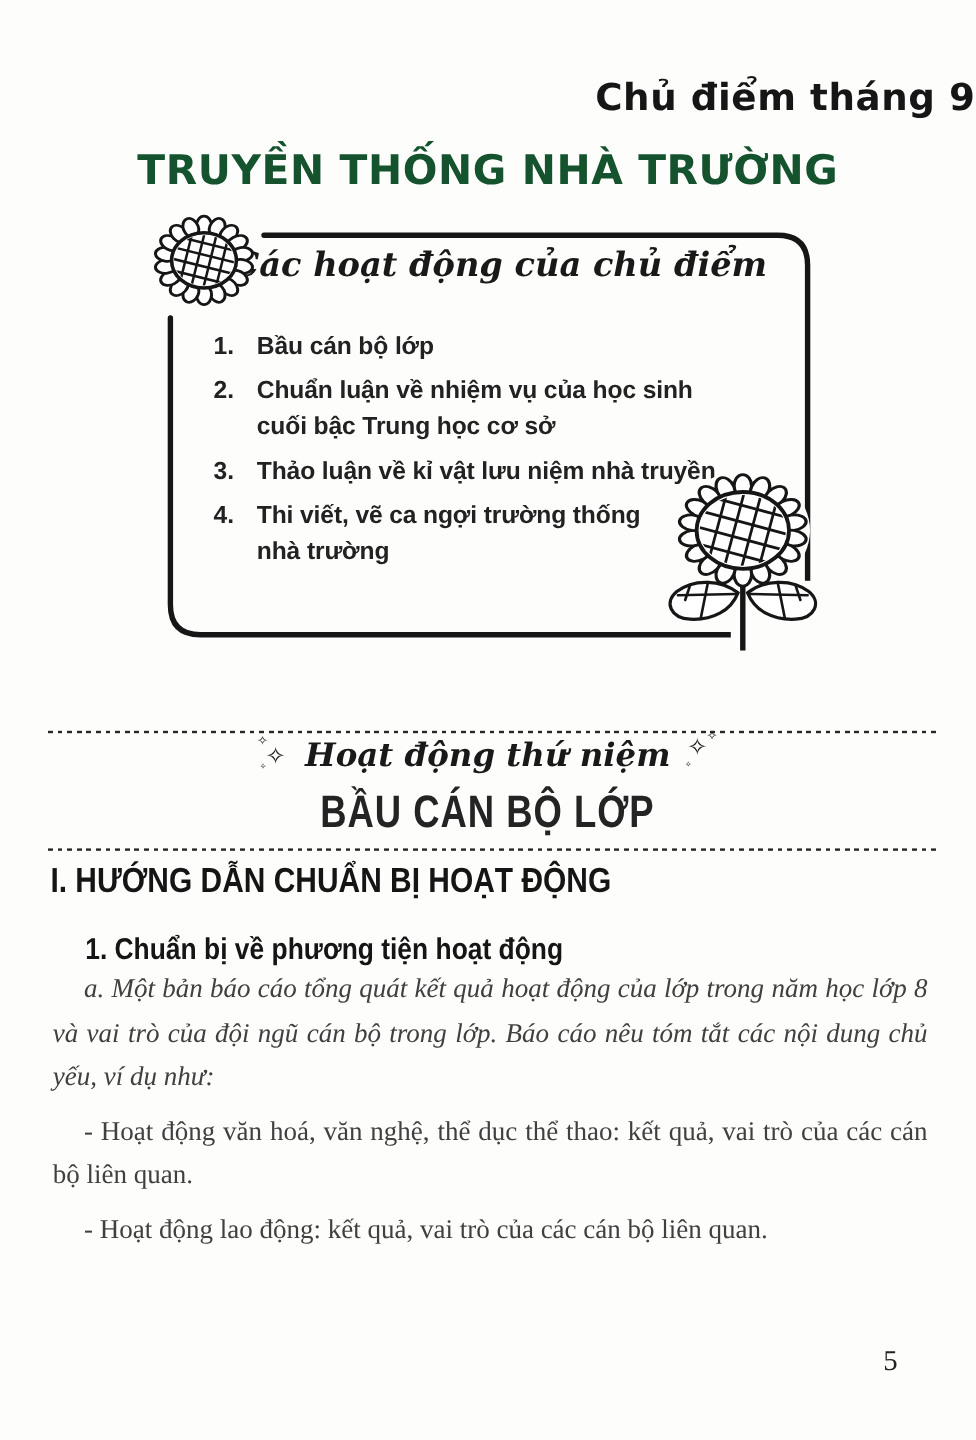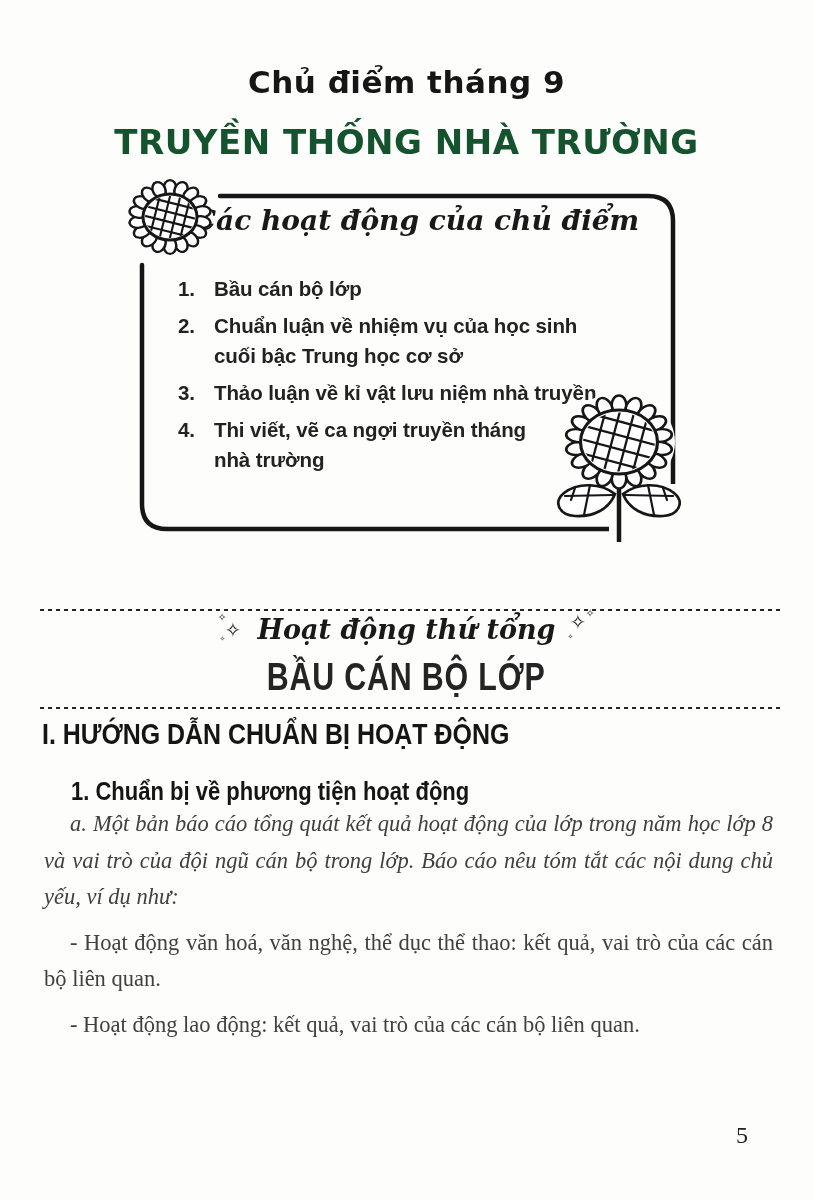--- a/index.html
+++ b/index.html
@@ -8,21 +8,21 @@
     position:relative;
     background:#fdfdfc;
     color:#1c1c1c;
     font-family:"Liberation Serif", serif;
     overflow:hidden;
   }
   .abs { position:absolute; }
 
   
   .kicker {
-    top:64px; left:0; right:0; text-align:center;
+    top:64px; left:0; right:0; text-align:right;
     font-family:"DejaVu Sans", sans-serif;
     font-weight:bold; font-size:31px; color:#161616;
     letter-spacing:0.5px;
   }
   .main-title {
     top:122px; left:0; right:0; text-align:center;
     font-family:"DejaVu Sans", sans-serif;
     font-weight:bold; font-size:34px; color:#14532d;
     letter-spacing:0.5px;
   }
@@ -171,21 +171,21 @@
     <span class="num">2.</span>
     <span class="txt">Chuẩn luận về nhiệm vụ của học sinh
 cuối bậc Trung học cơ sở</span>
   </div>
   <div class="box-item">
     <span class="num">3.</span>
     <span class="txt">Thảo luận về kỉ vật lưu niệm nhà truyền</span>
   </div>
   <div class="box-item">
     <span class="num">4.</span>
-    <span class="txt">Thi viết, vẽ ca ngợi truyền tháng
+    <span class="txt">Thi viết, vẽ ca ngợi trường thống
 nhà trường</span>
   </div>
 </div>
 
 <svg class="abs flower2" viewBox="0 0 142 158">
   <rect x="60" y="96" width="82" height="58" fill="#fdfdfc"></rect>
   <ellipse cx="70" cy="54" rx="56" ry="49" fill="#fdfdfc"></ellipse>
   <path class="ln" stroke-width="4.5" d="M 70 86 L 70 154"></path>
   <path class="ink" stroke-width="2.7" d="M 66 106 C 52 95, 29 94, 15 105 C 4 114, 10 127, 26 128 C 45 129, 60 121, 66 106 Z"></path>
   <g class="ln" stroke-width="2.2" stroke-linecap="round">
@@ -231,21 +231,21 @@
   </g>
 </svg>
 
 <div class="abs dashline dash1"></div>
 <div class="abs script-row">
   <span class="sgroup sg-left">
     <span class="sp-small">✧</span>
     <span class="sp-big">✧</span>
     <span class="sp-tiny">✧</span>
   </span>
-  <span class="script-title">Hoạt động thứ tổng</span>
+  <span class="script-title">Hoạt động thứ niệm</span>
   <span class="sgroup sg-right">
     <span class="sp-big">✧</span>
     <span class="sp-small">✧</span>
     <span class="sp-tiny">✧</span>
   </span>
 </div>
 <div class="abs bau-title">
   <span>BẦU CÁN BỘ LỚP</span>
 </div>
 <div class="abs dashline dash2"></div>

